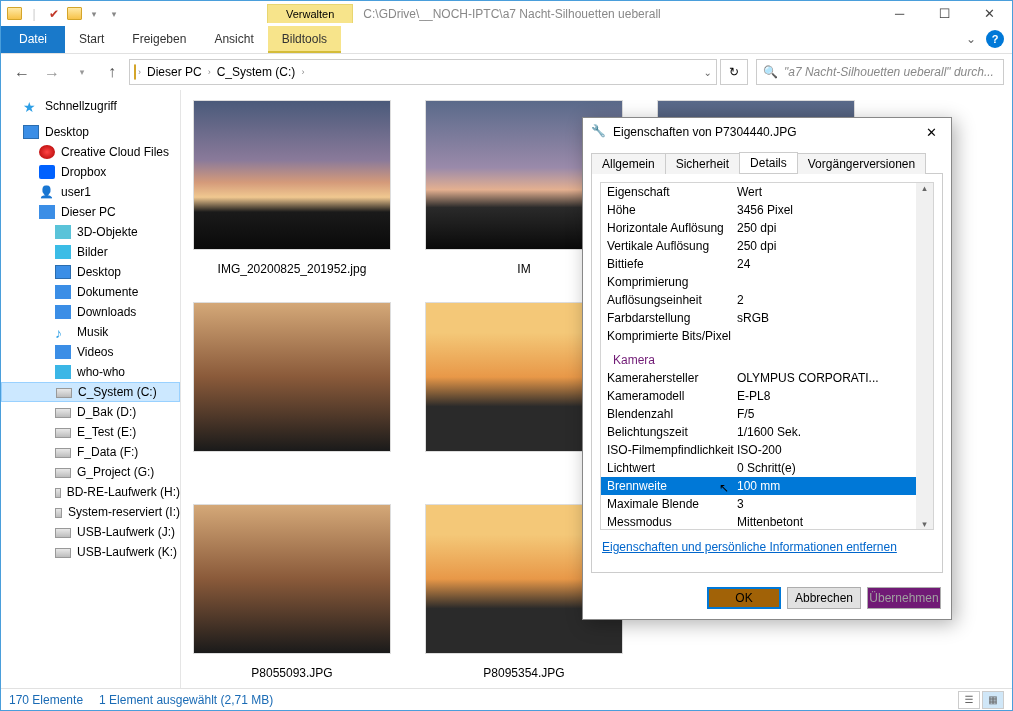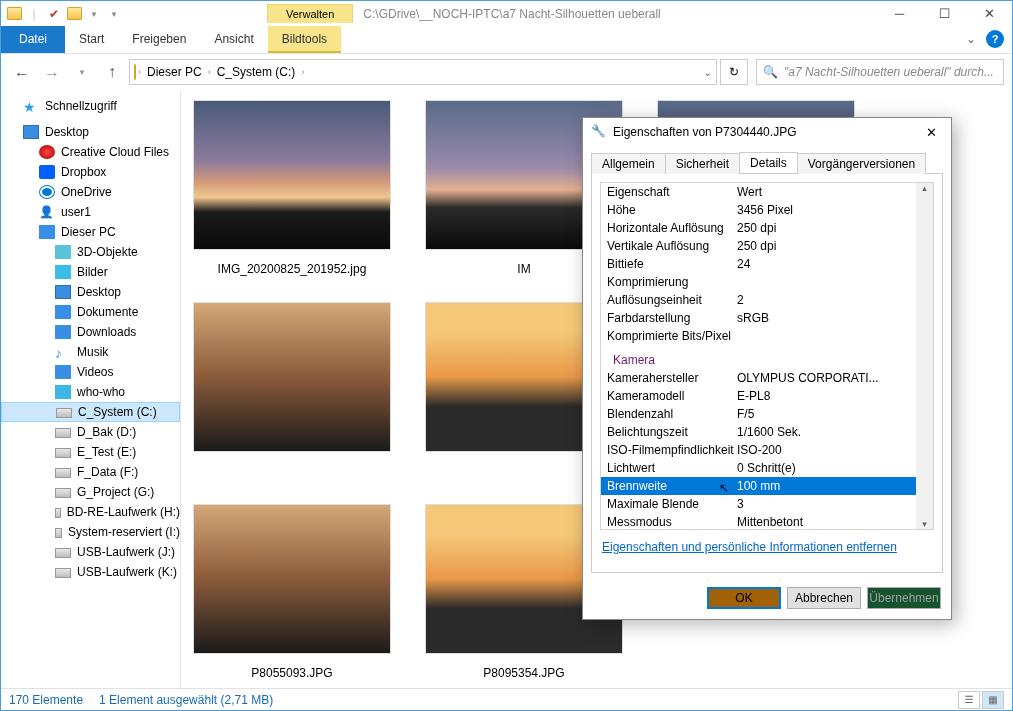--- a/index.html
+++ b/index.html
@@ -93,21 +93,21 @@
 .dialog .prow .pv { flex: 1; }
 .dialog .prow.hdr { font-weight: normal; }
 .dialog .prow.sec { color: #701a75; padding-top: 8px; padding-left:12px;}
 .dialog .prow.sel { background: #0078d7; color: #fff; }
 .dialog .prow.sel .pv{position:relative;}
 .dialog .cursor{position:absolute;left:-18px;top:2px;font-size:12px;color:#000;pointer-events:none;}
 .dialog .plink { color: #0066cc; text-decoration: underline; padding: 10px 2px; display: inline-block; font-size: 12px; }
 .dialog .dbtns { display: flex; justify-content: flex-end; gap: 6px; padding: 6px 10px 10px 10px; }
 .dialog .dbtn { min-width: 74px; height: 22px; border: 1px solid #adadad; background: #e1e1e1; font-size: 12px; }
 .dialog .dbtn.def { border: 2px solid #0078d7; background:#a16207;}
-.dialog .dbtn:disabled { color: #a0a0a0; background:#14532d;}
+.dialog .dbtn:disabled { color: #a0a0a0; background:#701a75;}
 
 .checkmark{color:#c13828;font-size:12px;}
 </style>
 </head>
 <body>
 
 <div class="titlebar">
   <div class="qat">
     <span>
         <i class="folder-ico"></i>
@@ -175,24 +175,20 @@
       </div>
     <div class="node l2">
         <span class="ico cc"></span>
         <span>Creative Cloud Files</span>
       </div>
     <div class="node l2">
         <span class="ico db"></span>
         <span>Dropbox</span>
       </div>
     <div class="node l2">
-        <span class="ico od"></span>
-        <span>OneDrive</span>
-      </div>
-    <div class="node l2">
         <span class="ico user"></span>
         <span>user1</span>
       </div>
     <div class="node l2">
         <span class="ico pc"></span>
         <span>Dieser PC</span>
       </div>
     <div class="node l2" style="padding-left:54px;">
         <span class="ico obj"></span>
         <span>3D-Objekte</span>

